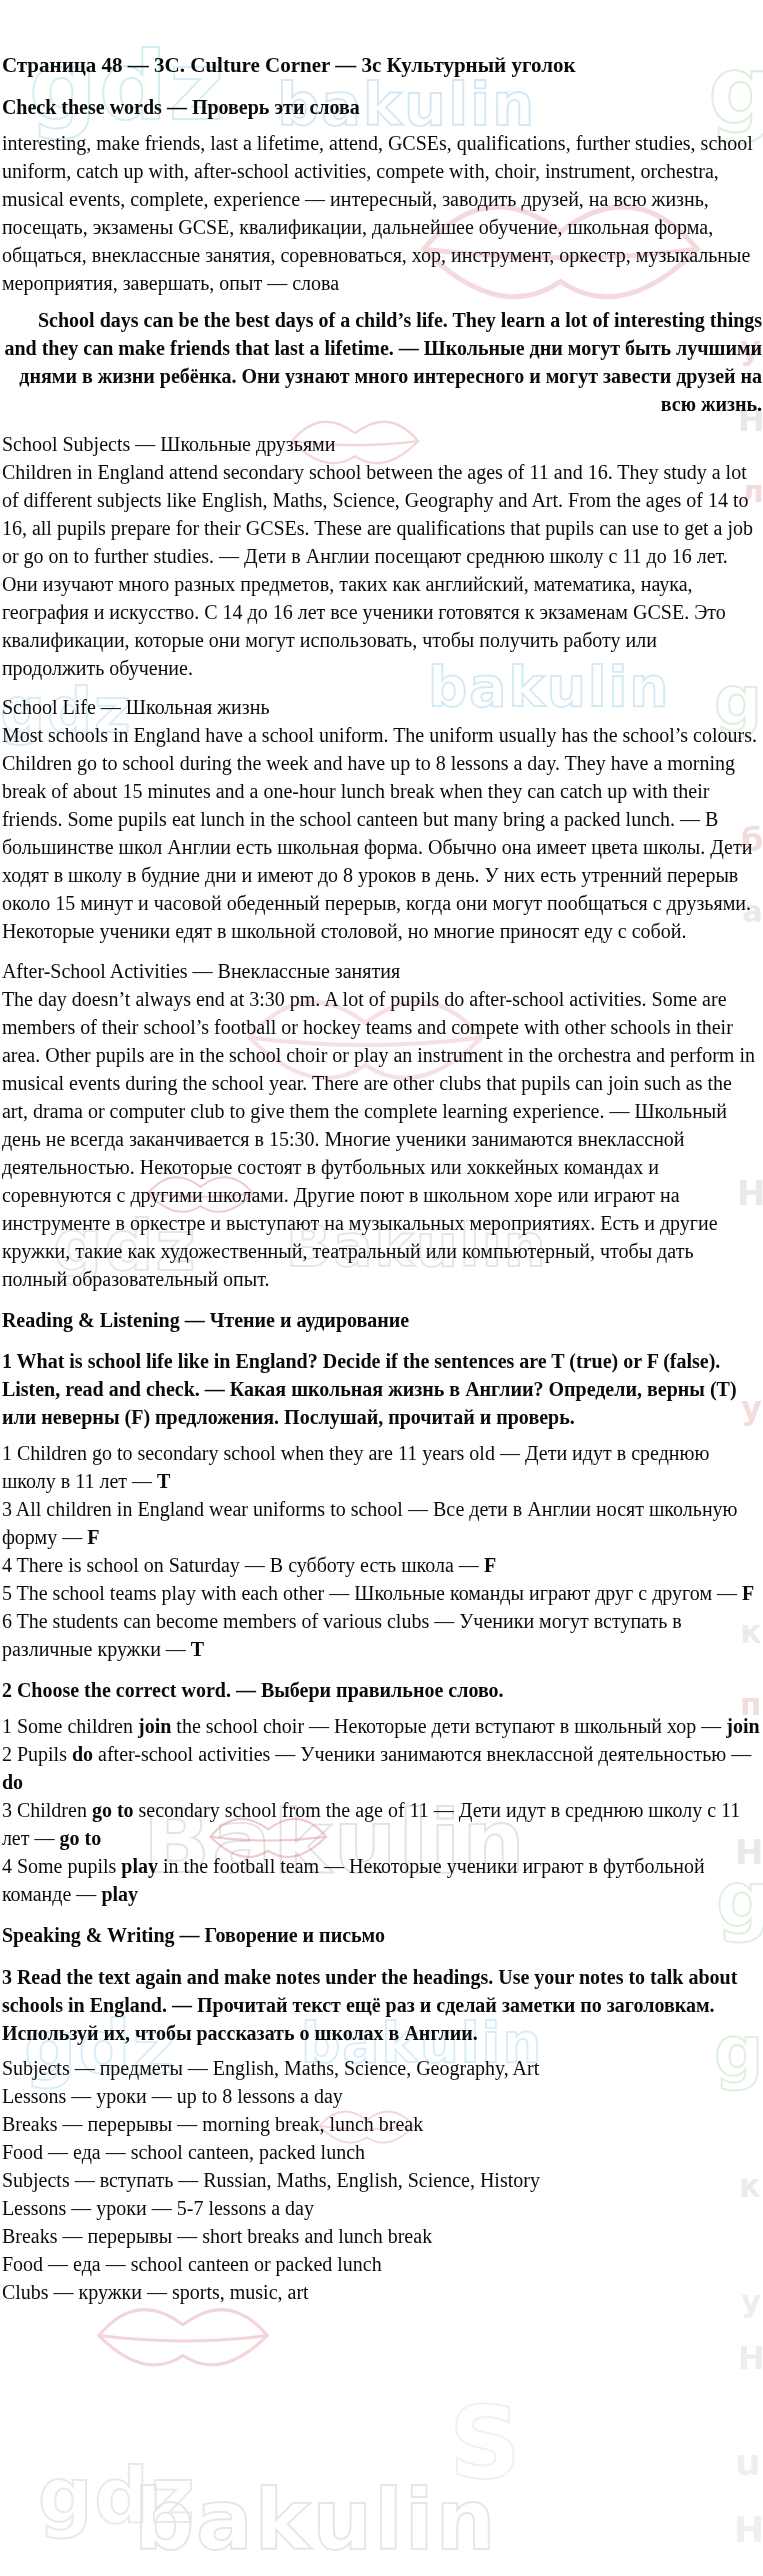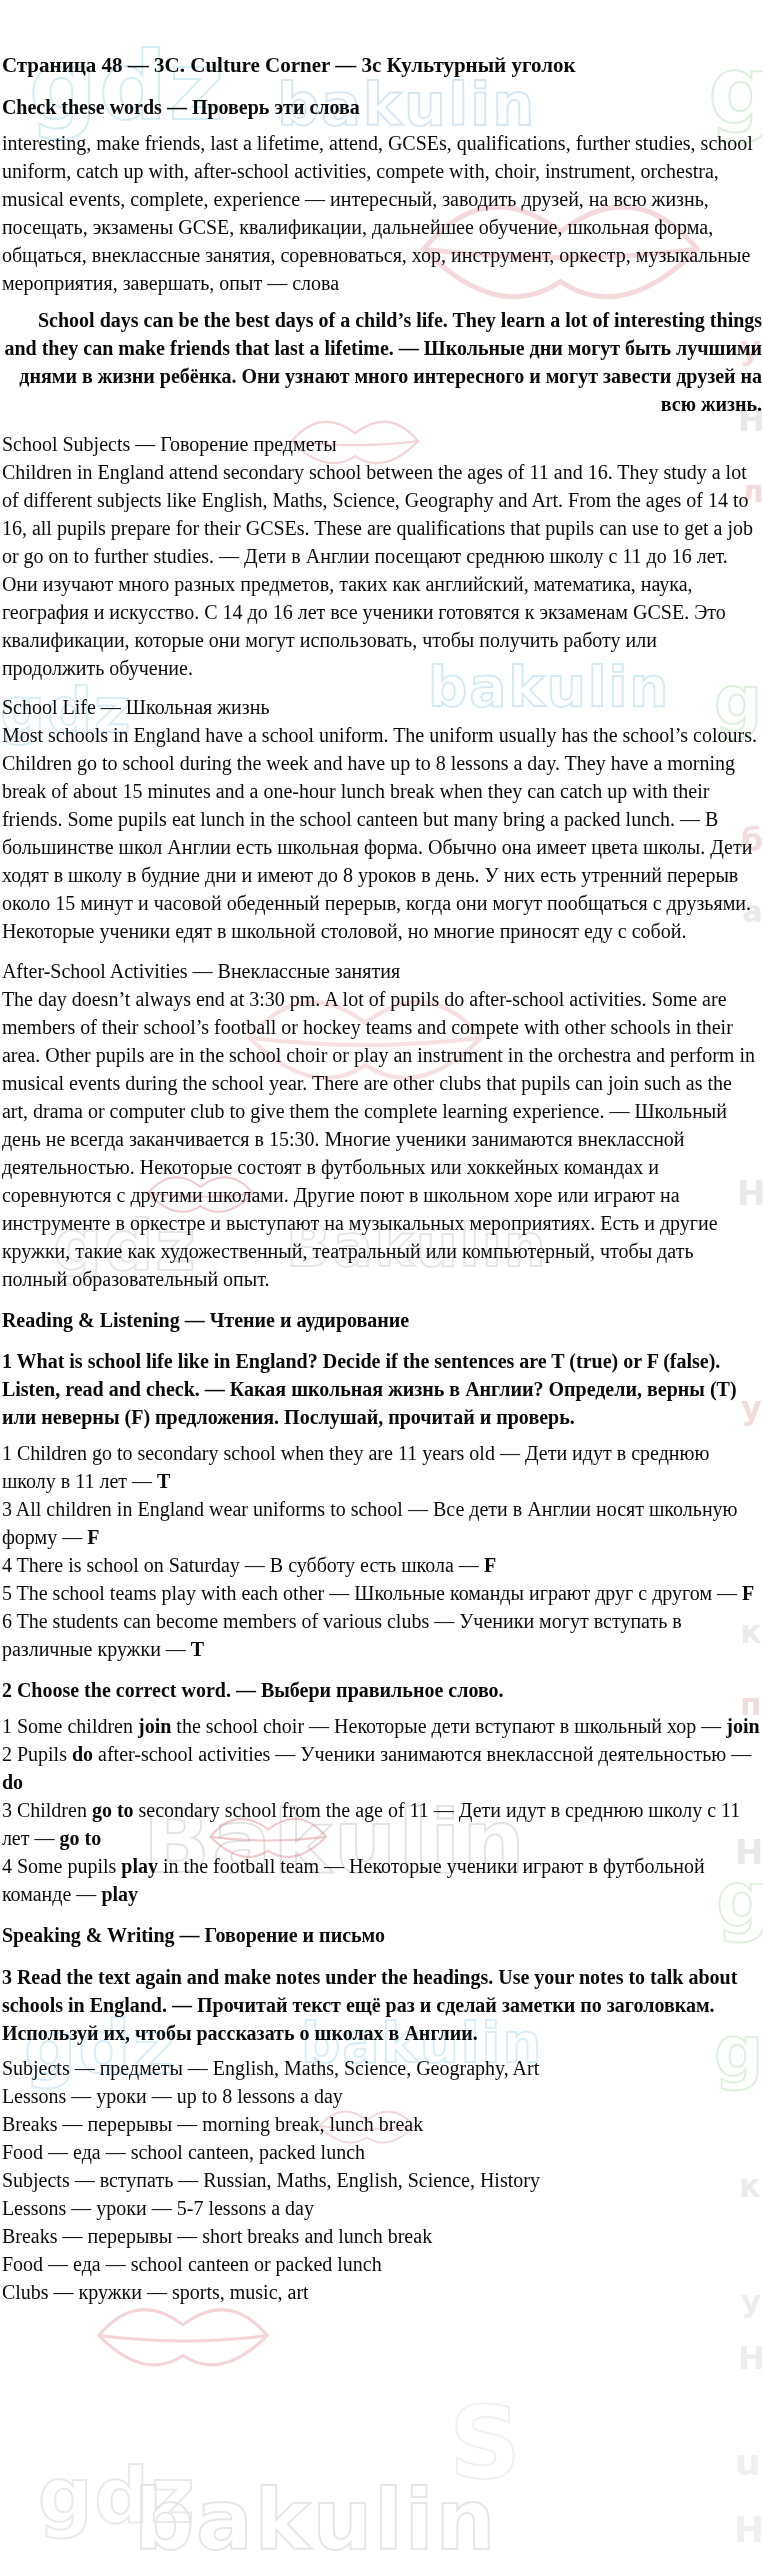--- a/index.html
+++ b/index.html
@@ -98,21 +98,21 @@
 <div class="doc">
 
   <h1>Страница 48 — 3С. Culture Corner — 3с Культурный уголок</h1>
 
   <div class="h">Check these words — Проверь эти слова</div>
   <div class="p">interesting, make friends, last a lifetime, attend, GCSEs, qualifications, further studies, school uniform, catch up with, after-school activities, compete with, choir, instrument, orchestra, musical events, complete, experience — интересный, заводить друзей, на всю жизнь, посещать, экзамены GCSE, квалификации, дальнейшее обучение, школьная форма, общаться, внеклассные занятия, соревноваться, хор, инструмент, оркестр, музыкальные мероприятия, завершать, опыт — слова</div>
 
   <div class="p b">School days can be the best days of a child’s life. They learn a lot of interesting things and they can make friends that last a lifetime. — Школьные дни могут быть лучшими днями в жизни ребёнка. Они узнают много интересного и могут завести друзей на всю жизнь.</div>
 
   <div>
-    <div class="sec-head">School Subjects — Говорение предметы</div>
+    <div class="sec-head">School Subjects — Школьные друзьями</div>
     <div class="sec-body">Children in England attend secondary school between the ages of 11 and 16. They study a lot of different subjects like English, Maths, Science, Geography and Art. From the ages of 14 to 16, all pupils prepare for their GCSEs. These are qualifications that pupils can use to get a job or go on to further studies. — Дети в Англии посещают среднюю школу с 11 до 16 лет. Они изучают много разных предметов, таких как английский, математика, наука, география и искусство. С 14 до 16 лет все ученики готовятся к экзаменам GCSE. Это квалификации, которые они могут использовать, чтобы получить работу или продолжить обучение.</div>
   </div>
 
   <div>
     <div class="sec-head">School Life — Школьная жизнь</div>
     <div class="sec-body">Most schools in England have a school uniform. The uniform usually has the school’s colours. Children go to school during the week and have up to 8 lessons a day. They have a morning break of about 15 minutes and a one-hour lunch break when they can catch up with their friends. Some pupils eat lunch in the school canteen but many bring a packed lunch. — В большинстве школ Англии есть школьная форма. Обычно она имеет цвета школы. Дети ходят в школу в будние дни и имеют до 8 уроков в день. У них есть утренний перерыв около 15 минут и часовой обеденный перерыв, когда они могут пообщаться с друзьями. Некоторые ученики едят в школьной столовой, но многие приносят еду с собой.</div>
   </div>
 
   <div>
     <div class="sec-head">After-School Activities — Внеклассные занятия</div>

